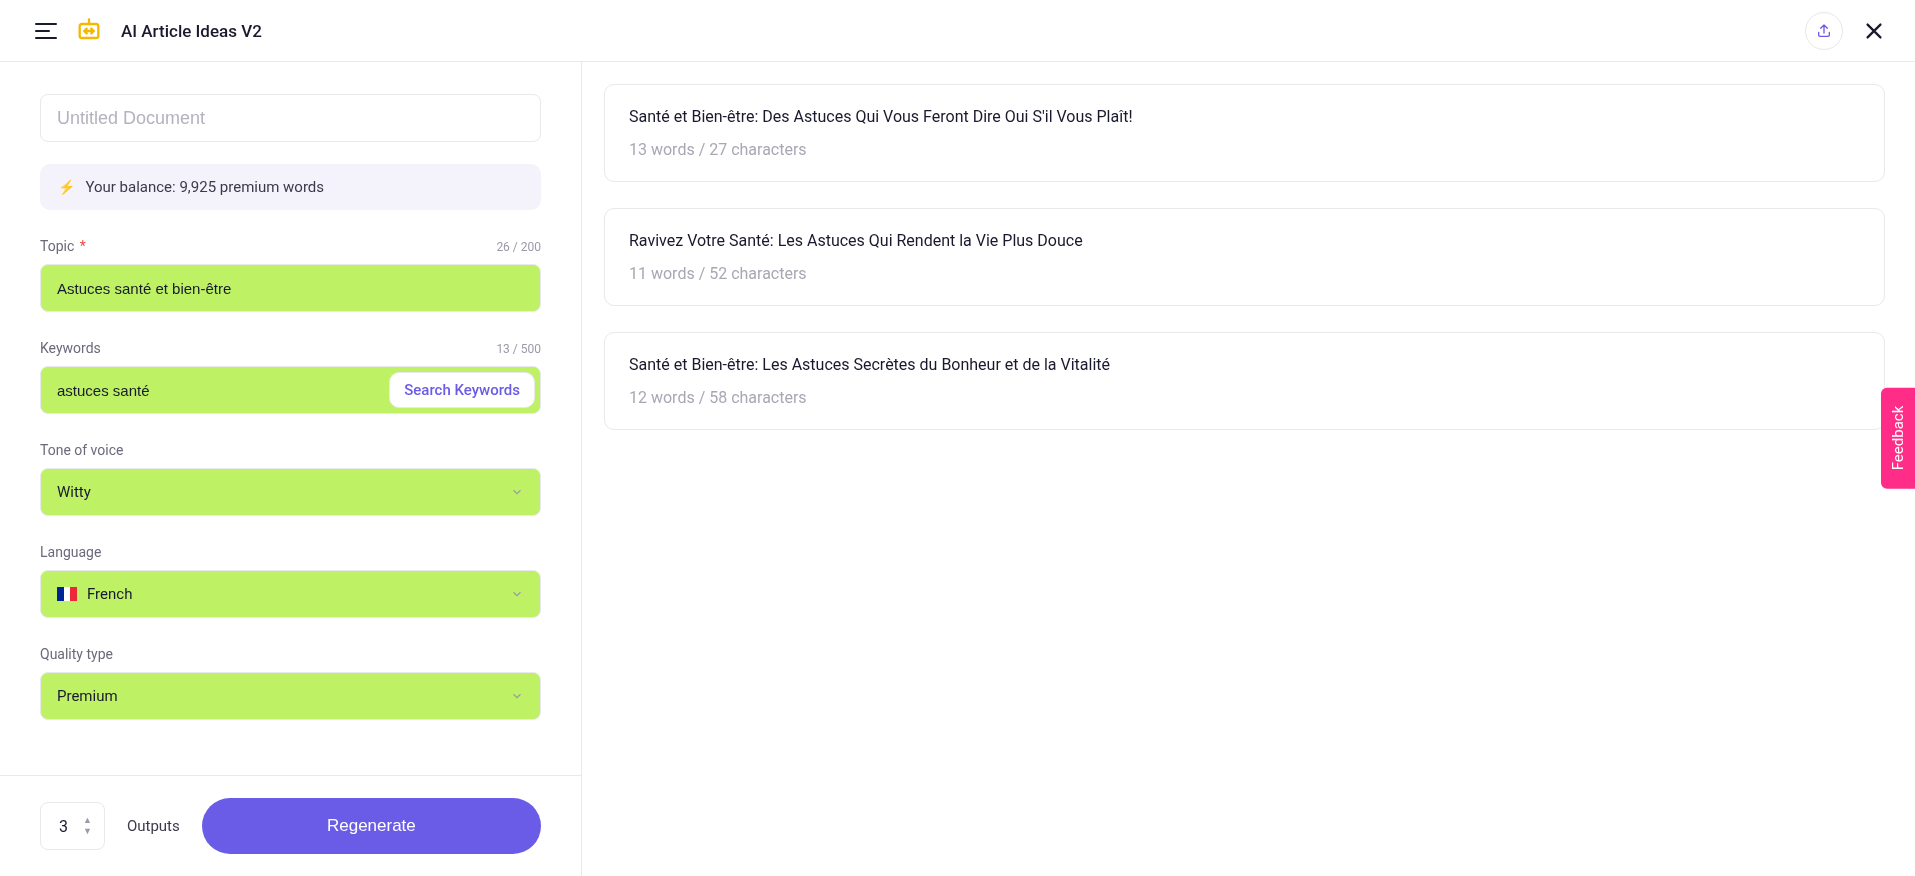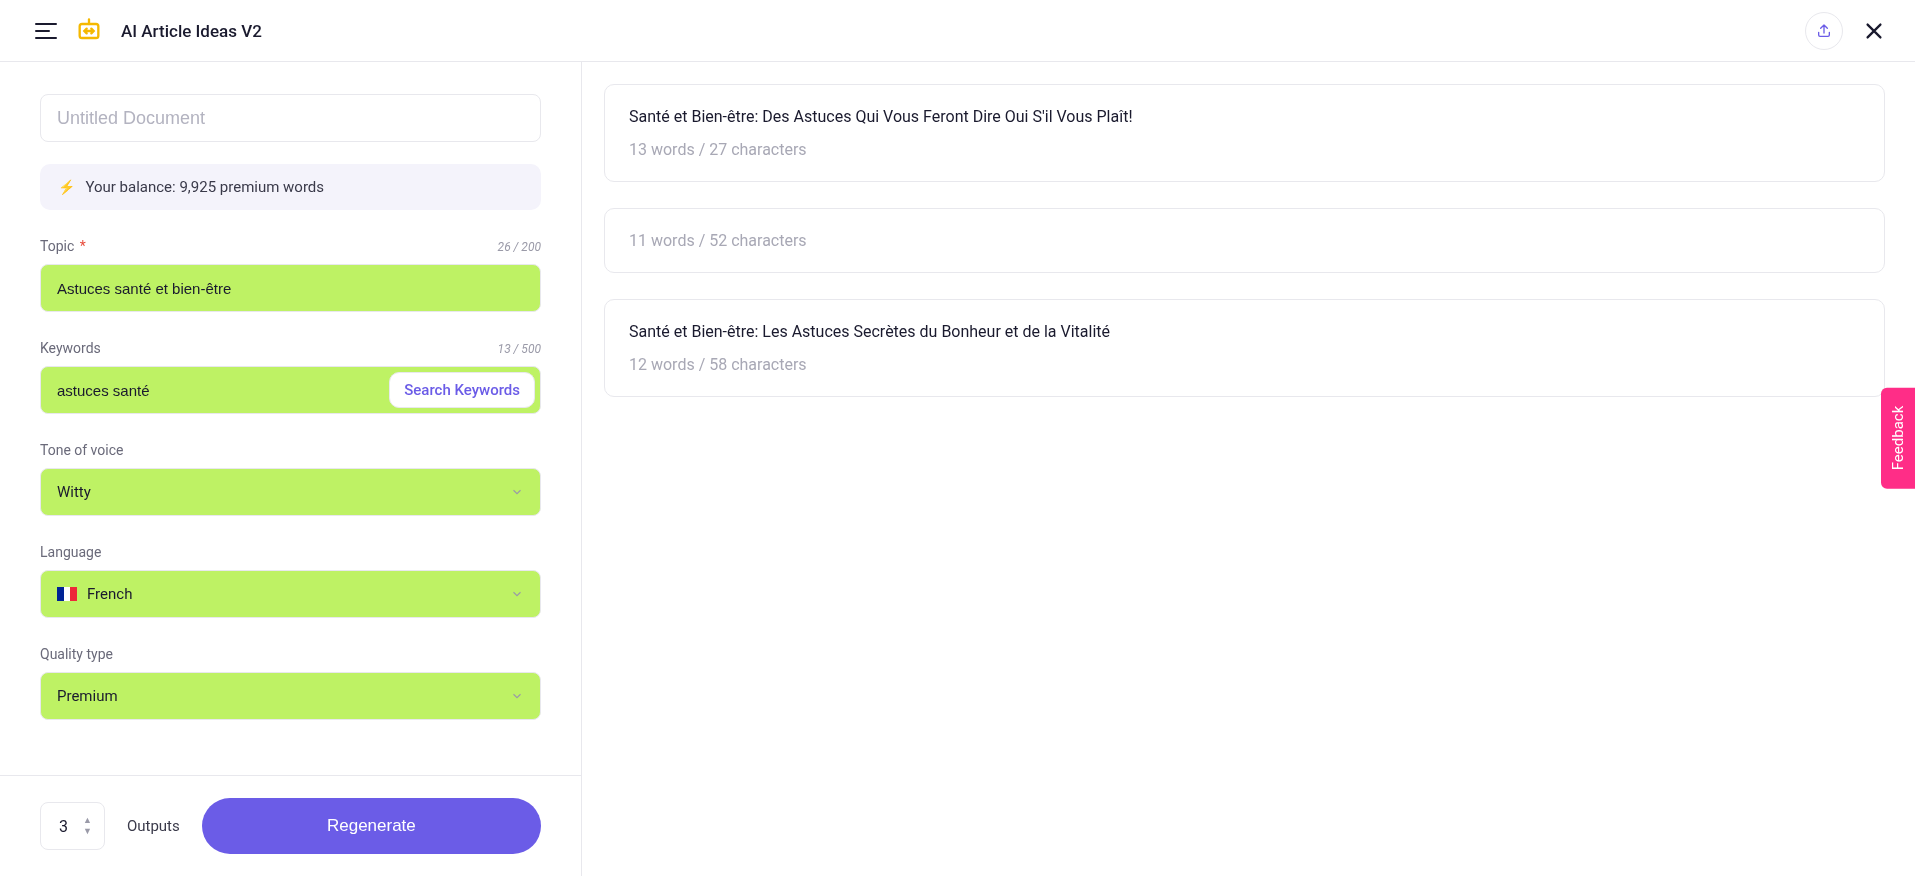--- a/index.html
+++ b/index.html
@@ -67,21 +67,21 @@
   align-items:center;
   gap:10px;
   font-size:15px;
   color:#3a3a4a;
 }
 .balance-pill .bolt { color:#6b5ce7; font-size:14px; }
 .form-group { margin-top:28px; }
 .form-label-row { display:flex; justify-content:space-between; align-items:baseline; margin-bottom:10px; }
 .form-label { font-size:14px; color:#6a6a7a; }
 .form-label .req { color:#e74c3c; margin-left:2px; }
-.form-counter { font-size:12px; color:#9a9aa8;font-style:italic; }
+.form-counter { font-size:12px; color:#9a9aa8; }
 .text-input, .select-box {
   width:100%;
   height:48px;
   border:1px solid #e8e8ed;
   border-radius:8px;
   padding:0 16px;
   font-size:15px;
   color:#1a1a2e;
   background:#bef264;
   display:flex;
@@ -291,20 +291,21 @@
       <button class="regen-btn">Regenerate</button>
     </div>
   </div>
 
   <div class="results">
     <div class="result-card">
       <div class="result-title">Santé et Bien-être: Des Astuces Qui Vous Feront Dire Oui S'il Vous Plaît!</div>
       <div class="result-meta">13 words / 27 characters</div>
     </div>
     <div class="result-card">
+      <div class="result-title">Ravivez Votre Santé: Les Astuces Qui Rendent la Vie Plus Douce</div>
       <div class="result-meta">11 words / 52 characters</div>
     </div>
     <div class="result-card">
       <div class="result-title">Santé et Bien-être: Les Astuces Secrètes du Bonheur et de la Vitalité</div>
       <div class="result-meta">12 words / 58 characters</div>
     </div>
   </div>
 </div>
 
 <div class="feedback">

